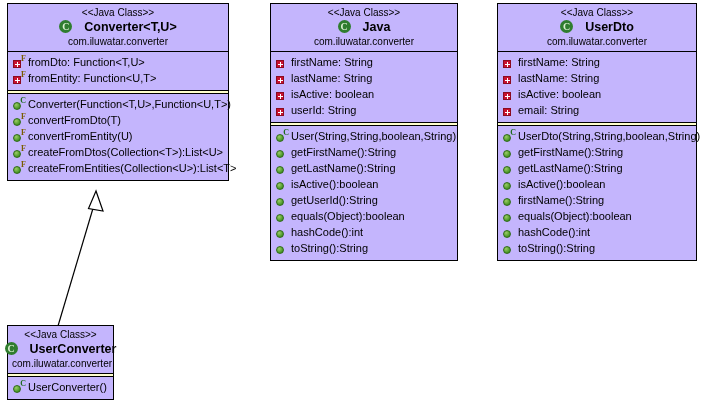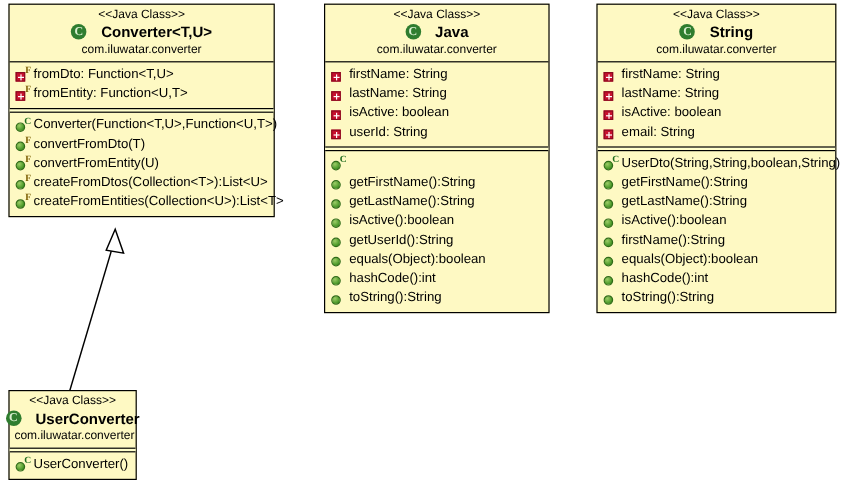--- a/index.html
+++ b/index.html
@@ -14,21 +14,21 @@
     overflow: hidden;
     font-family: "Liberation Sans", sans-serif;
     font-size: 11px;
     color: #000000;
   }
 
   
   .uml-class {
     position: absolute;
     box-sizing: border-box;
-    background: #fef9c3;
+    background: #c4b5fd;
     border: 1px solid #000000;
   }
   .uml-header {
     padding: 3px 4px 4px 4px;
     text-align: center;
     line-height: 1.15;
   }
   .stereotype {
     font-size: 10px;
     color: #000000;
@@ -291,20 +291,21 @@
       <span class="member-label">userId: String</span>
     </li>
   </ul>
   <div class="section-divider double"></div>
   <ul class="member-list">
     <li class="member">
       <span class="icon-wrap">
           <span class="ico-circle"></span>
           <span class="ico-badge c">C</span>
         </span>
+      <span class="member-label">User(String,String,boolean,String)</span>
     </li>
     <li class="member">
       <span class="icon-wrap">
           <span class="ico-circle"></span>
         </span>
       <span class="member-label">getFirstName():String</span>
     </li>
     <li class="member">
       <span class="icon-wrap">
           <span class="ico-circle"></span>
@@ -344,21 +345,21 @@
   </ul>
 </div>
 
 <div class="uml-class" style="left:497px; top:3px; width:200px;">
   <div class="uml-header">
     <span class="stereotype">&lt;&lt;Java Class&gt;&gt;</span>
     <span class="class-title-row">
       <span class="class-icon">
           <span class="ring"></span>
         </span>
-      <span class="class-name">String</span>
+      <span class="class-name">UserDto</span>
     </span>
     <span class="package-name">com.iluwatar.converter</span>
   </div>
   <div class="section-divider"></div>
   <ul class="member-list">
     <li class="member">
       <span class="icon-wrap">
           <span class="ico-square"></span>
         </span>
       <span class="member-label">firstName: String</span>

